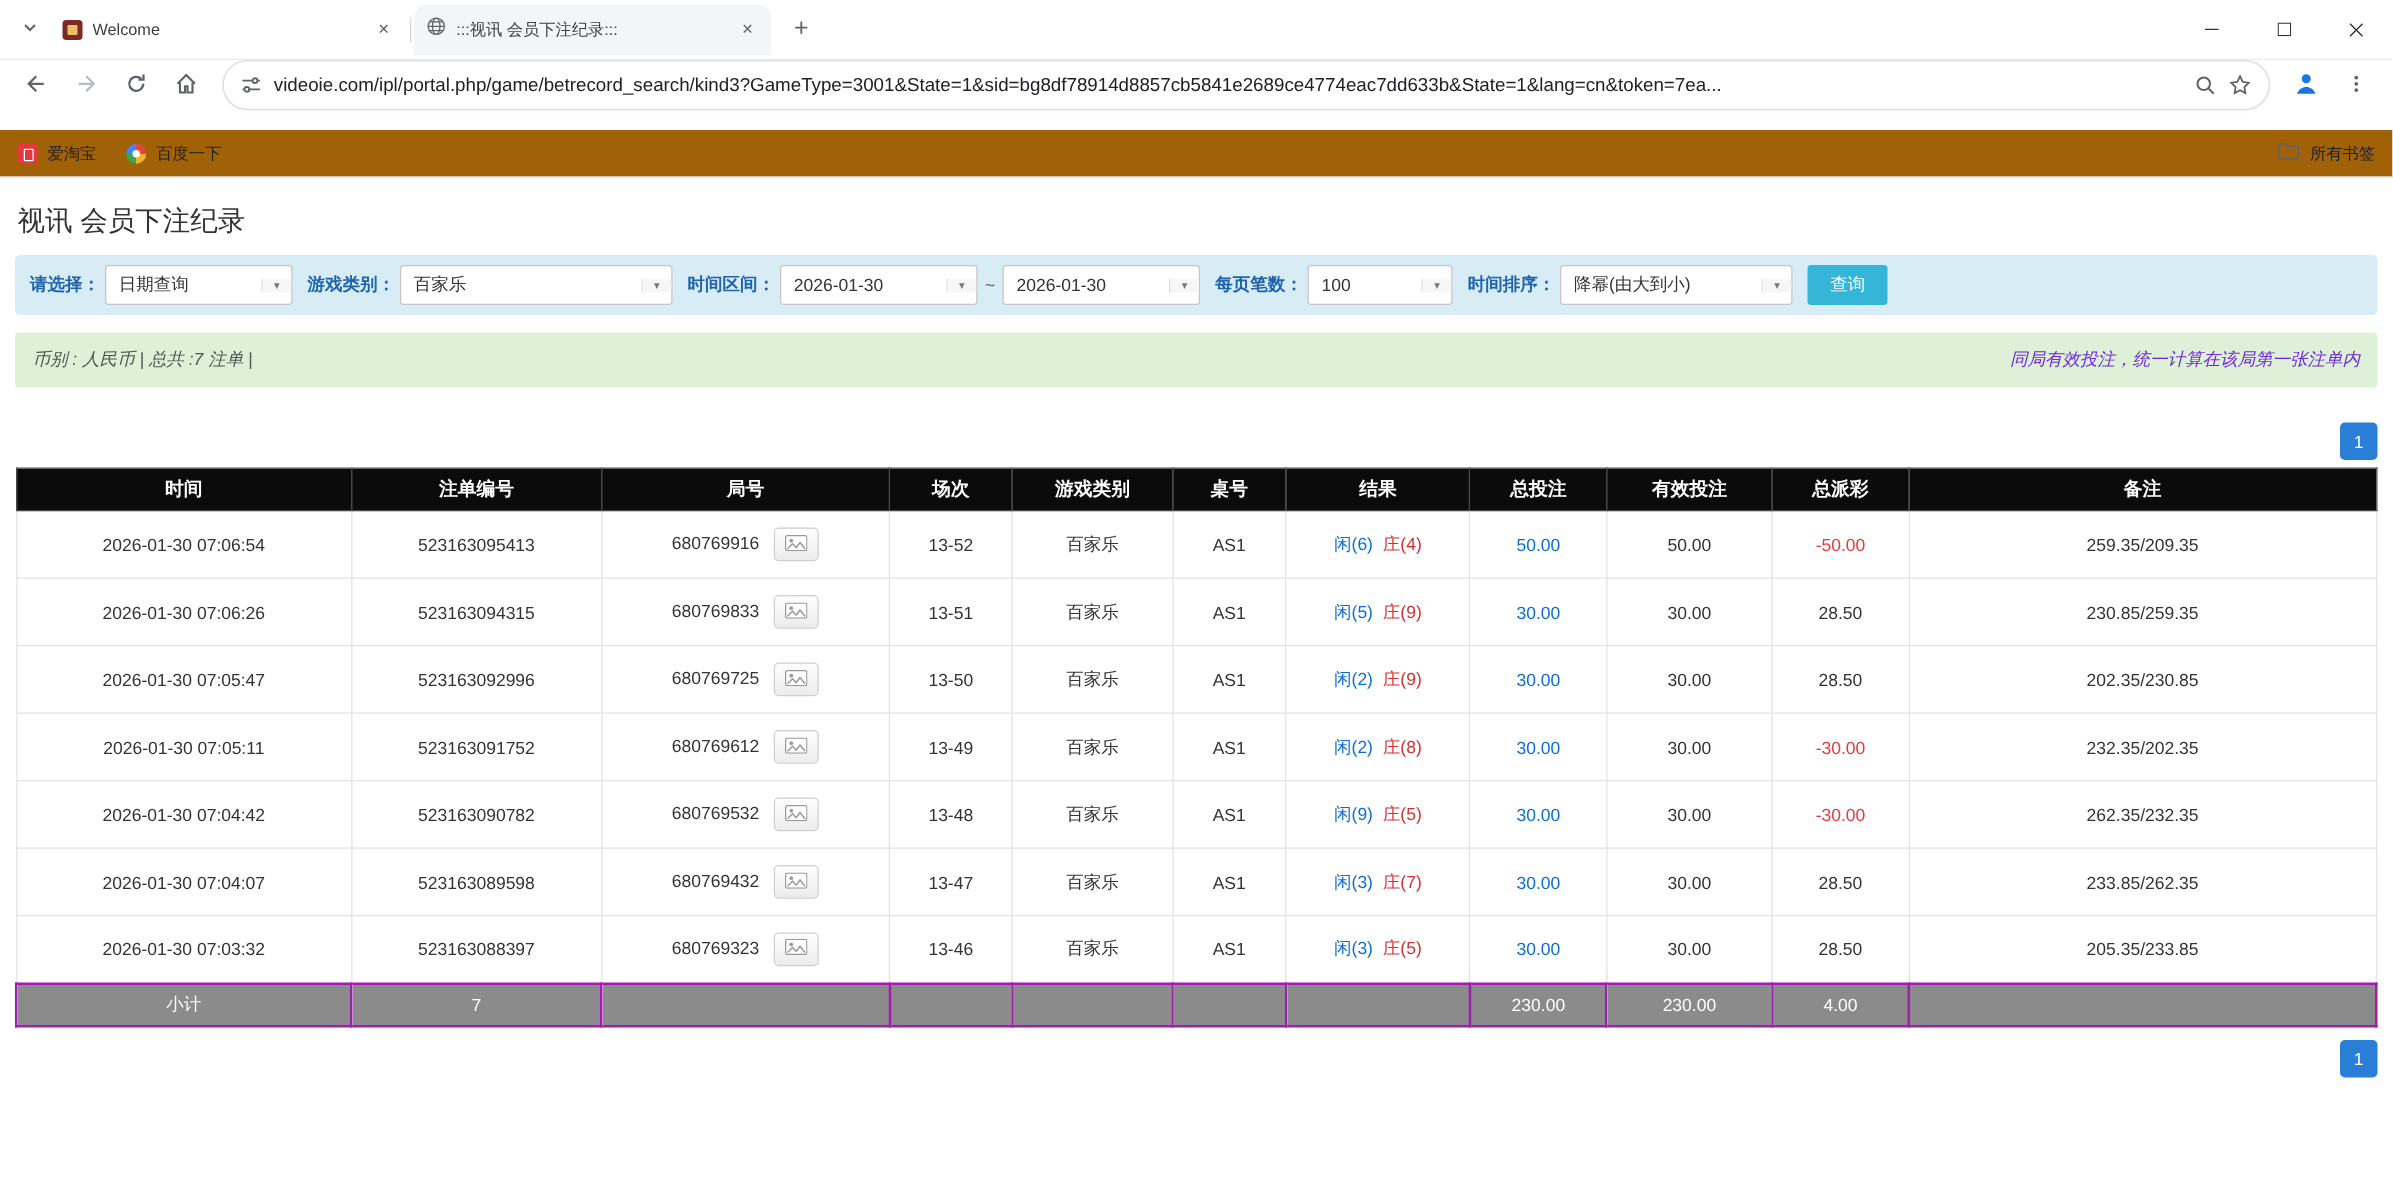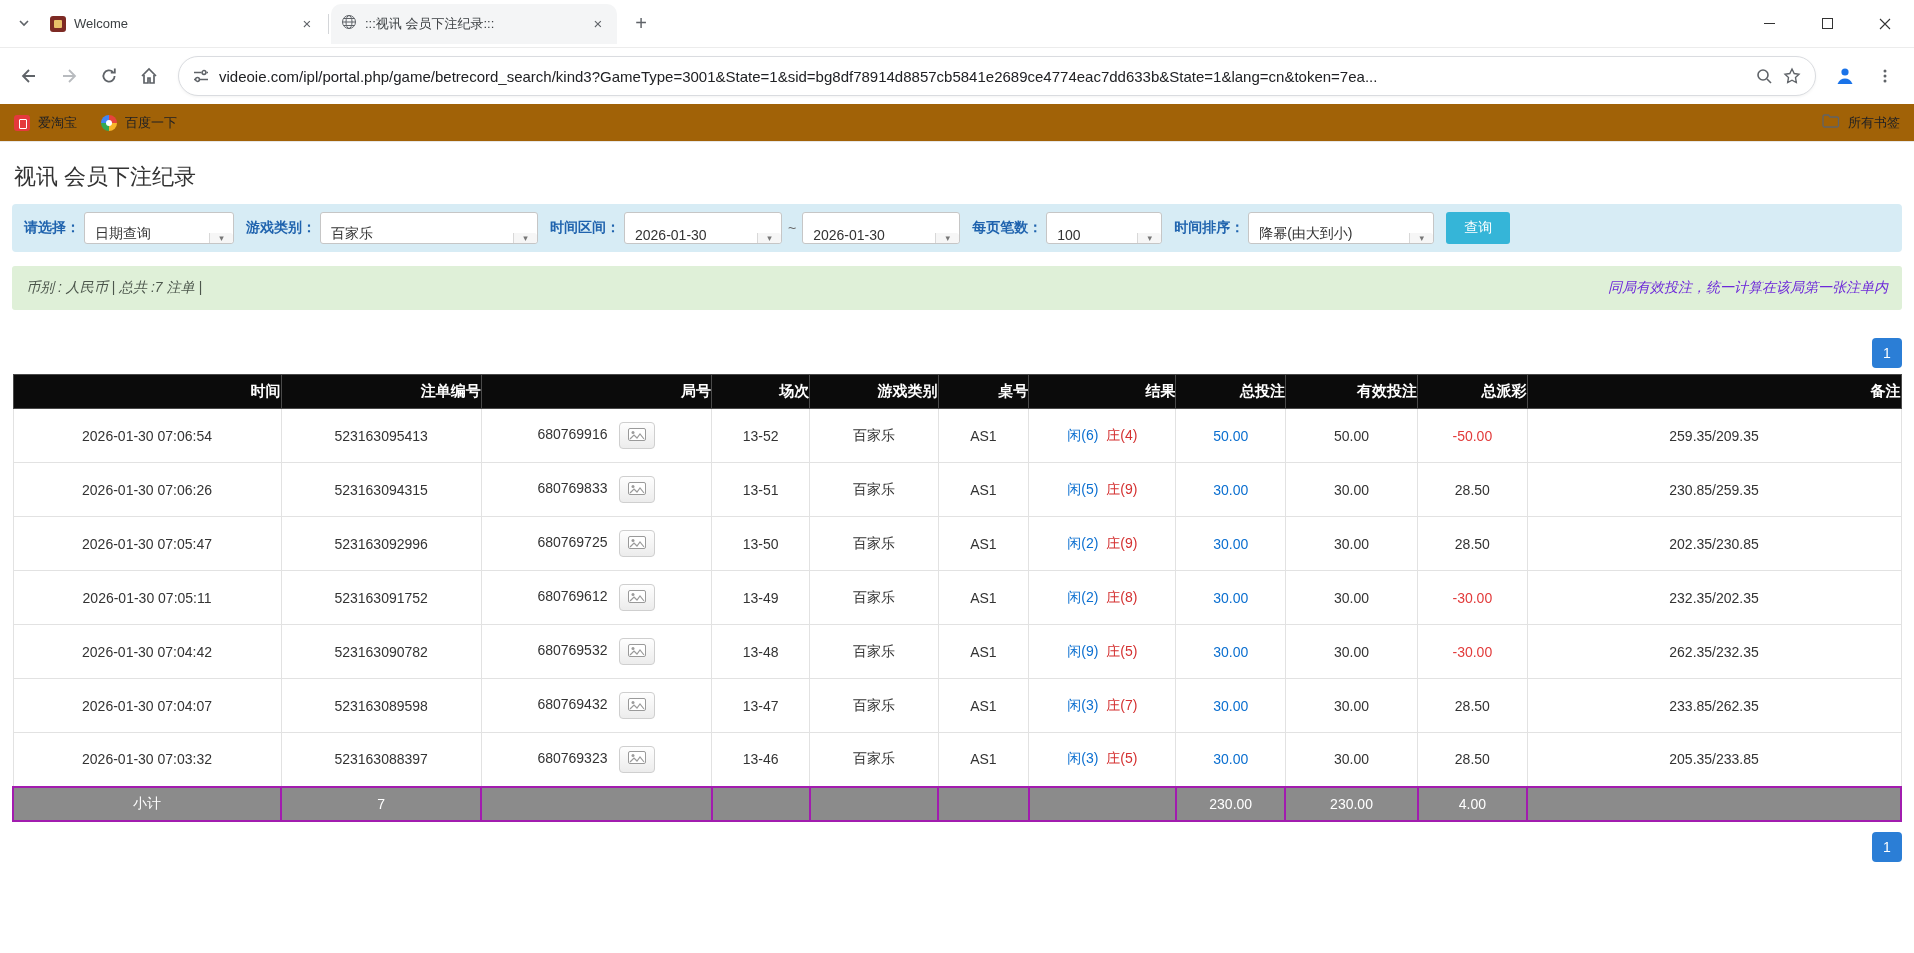--- a/index.html
+++ b/index.html
@@ -14,21 +14,21 @@
   .tab.active { background:#f4f5f6; }
   .tab .tab-title { flex:1; font-size:13px; color:#3c4043; white-space:nowrap; overflow:hidden; text-overflow:ellipsis; }
   .tab-close { width:18px; height:18px; border-radius:50%; display:flex; align-items:center; justify-content:center; color:#5f6368; font-size:15px; line-height:1; }
   .tab-divider { width:1px; height:20px; background:#d4d6d9; margin:0 2px; }
   .newtab-btn { width:28px; height:28px; margin-left:10px; display:flex; align-items:center; justify-content:center; font-size:20px; color:#5f6368; border-radius:50%; }
   .fav-welcome { width:16px; height:16px; flex:0 0 auto; border-radius:3px; background:#7d2a24; position:relative; }
   .fav-welcome::after { content:""; position:absolute; left:4px; top:4px; width:8px; height:8px; background:#e8c06a; border-radius:1px; }
   .win-controls { position:absolute; right:0; top:0; height:47px; display:flex; }
   .win-btn { width:58px; height:47px; display:flex; align-items:center; justify-content:center; }
 
-  .navbar { height:56px; display:flex; align-items:center; padding:0 10px; gap:2px; background:#fff; flex:0 0 auto; }
+  .navbar { height:56px; display:flex; align-items:flex-start; padding:0 10px; gap:2px; background:#fff; flex:0 0 auto; }
   .nav-btn { width:38px; height:38px; border-radius:50%; display:flex; align-items:center; justify-content:center; color:#5f6368; flex:0 0 auto; }
   .nav-btn.disabled { color:#b8bbbf; }
   .omnibox { flex:1 1 auto; height:40px; background:#fff; border:1px solid #dadce0; border-radius:20px; display:flex; align-items:center; padding:0 14px; gap:10px; margin:0 8px; box-shadow:0 1px 3px rgba(0,0,0,0.05); min-width:0; }
   .omni-url { flex:1 1 auto; font-size:15px; color:#202124; white-space:nowrap; overflow:hidden; text-overflow:ellipsis; }
   .omni-icon { display:flex; align-items:center; justify-content:center; flex:0 0 auto; }
 
   .bookmarks-bar { height:38px; display:flex; align-items:center; padding:0 14px; gap:24px; background:#a16207; border-bottom:1px solid #e7e7e7; flex:0 0 auto; }
   .bm-item { display:flex; align-items:center; gap:8px; font-size:13px; color:#202124; }
   .bm-spacer { flex:1 1 auto; }
   .fav-taobao { width:16px; height:16px; border-radius:3px; background:#e4393c; position:relative; flex:0 0 auto; }
@@ -37,35 +37,35 @@
      background:conic-gradient(#e6443c 0 25%, #f7b529 25% 50%, #34a853 50% 75%, #4285f4 75% 100%); position:relative; }
   .fav-baidu::after { content:""; position:absolute; left:5px; top:5px; width:6px; height:6px; background:#fff; border-radius:50%; }
 
   
   .content { flex:1 1 auto; background:#fff; overflow:hidden; }
   .page-title { font-size:22px; font-weight:400; color:#333; margin:20px 0 12px 14px; }
 
   .filterbar { margin:0 12px; background:#d7ecf5; border-radius:4px; padding:8px 10px; display:flex; align-items:center; }
   .f-label { color:#1f63ae; font-weight:bold; font-size:14px; margin:0 4px 0 12px; white-space:nowrap; }
   .f-label:first-child { margin-left:2px; }
-  .select { background:#fff; border:1px solid #c6c6c6; border-radius:3px; height:32px; display:flex; align-items:flex-end; }
+  .select { background:#fff; border:1px solid #c6c6c6; border-radius:3px; height:32px; display:flex; align-items:center; }
   .select .sel-val { display:flex; align-items:center; padding:0 10px; font-size:14px; color:#333; white-space:nowrap; }
   .select .sel-arrow { width:24px; border-left:1px solid #d8d8d8; background:#f6f6f6; display:flex; align-items:center; justify-content:center; color:#777; font-size:9px; border-radius:0 3px 3px 0; }
   .tilde { color:#666; margin:0 6px; font-size:14px; }
   .search-btn { background:#35b5d8; color:#fff; border:none; border-radius:3px; height:32px; padding:0 18px; font-size:14px; margin-left:12px; cursor:pointer; }
 
   .infobar { margin:14px 12px 0; background:#dff0d8; border-radius:3px; height:44px; display:flex; align-items:center; justify-content:space-between; padding:0 14px; font-size:14px; color:#4c564c;font-style:italic; }
   .infobar .notice { color:#6d28d9; }
 
   .pagi { display:flex; justify-content:flex-end; margin:28px 12px 6px; }
   .pagi.bottom { margin:10px 12px 0; }
   .page-btn { min-width:30px; height:30px; background:#2b7ed6; color:#fff; font-size:14px; display:flex; align-items:center; justify-content:center; border-radius:4px; }
 
   table.bet { width:calc(100% - 24px); margin:0 12px; border-collapse:collapse; table-layout:fixed; }
-  .bet th { background:#0b0b0b; color:#fff; font-size:15px; font-weight:bold; height:34px; border:1px solid #4a4a4a; text-align:right; }
+  .bet th { background:#0b0b0b; color:#fff; font-size:15px; font-weight:bold; height:34px; border:1px solid #4a4a4a; text-align:center; }
   .bet td { height:54px; text-align:center; font-size:14px; color:#333; border:1px solid #e2e2e2; background:#fff; overflow:hidden; white-space:nowrap; }
   .bet td.blue { color:#0b6fd0; }
   .bet td.neg { color:#e23b3b; }
   .res-p { color:#0b6fd0; }
   .res-b { color:#d43030; margin-left:4px; }
   .round-btn { display:inline-flex; align-items:center; justify-content:center; width:36px; height:27px; border:1px solid #cfcfcf; border-radius:4px; background:linear-gradient(#fefefe,#ececec); vertical-align:middle; margin-left:8px; cursor:pointer; }
   tr.foot td { background:#8b8b8b; color:#fff; height:34px; border:2px solid #a21caf; font-size:14px; }
   tr.foot.grand td { border-top-width:3px; }
 </style>
 </head>

